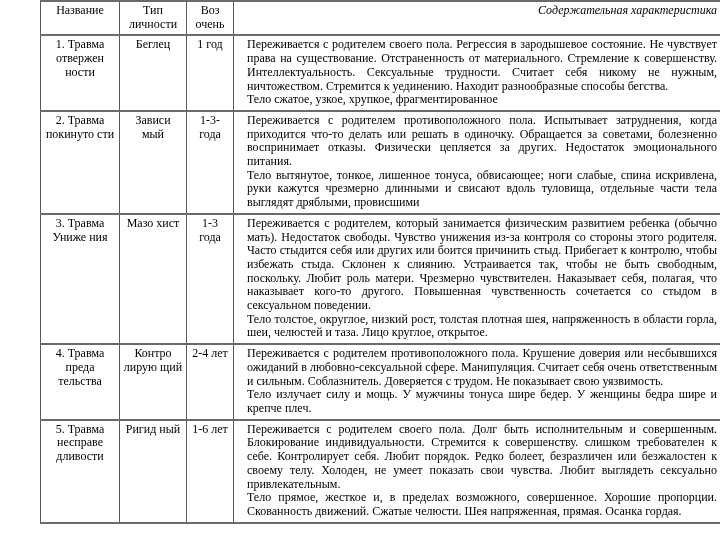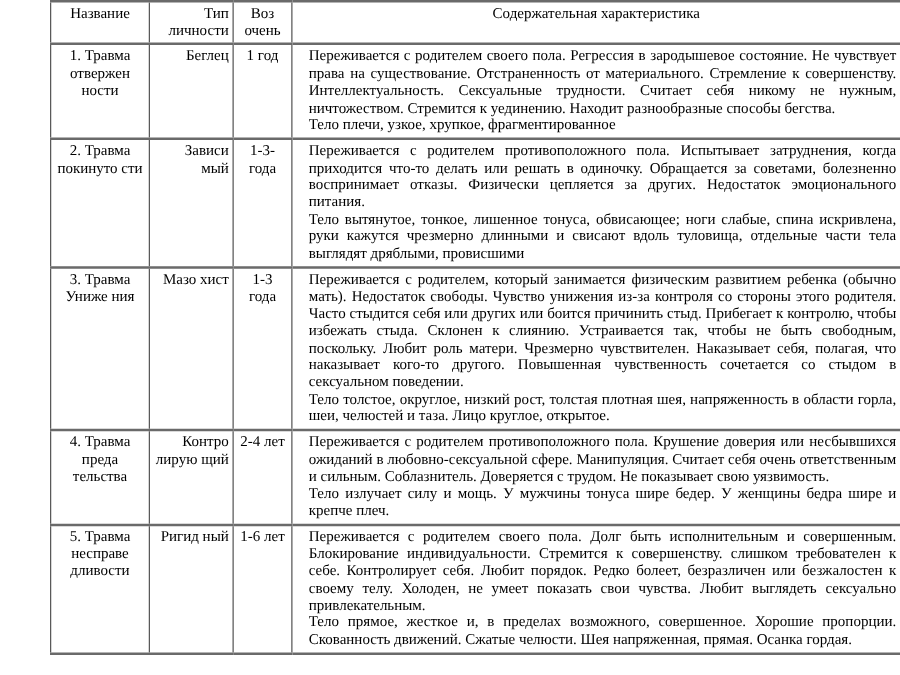--- a/index.html
+++ b/index.html
@@ -37,24 +37,24 @@
     border-top: 2px solid #6a6a6a;
     border-bottom: 2px solid #6a6a6a;
     vertical-align: top;
     font-size: 12px;
     line-height: 13.7px;
     font-weight: normal;
     padding: 2px 3px 3px 3px;
     word-wrap: break-word;
   }
   .c-name  { width: 72px;  text-align: center; }
-  .c-type  { width: 60px;  text-align: right; }
+  .c-type  { width: 60px;  text-align: center; }
   .c-age   { width: 40px;  text-align: center; }
   .c-desc  { width: 480px; text-align: justify; padding-left: 5px; padding-right: 5px; }
-  th.c-desc { text-align: center; }
+  th.c-desc { text-align: right; font-style: italic; }
   .c-desc .desc-par { text-align: justify; margin-left: 10px; }
   .bold-lead { font-weight: normal; }
 </style>
 </head>
 <body>
 
 <div class="page">
 
 
   <table class="trauma">
@@ -67,21 +67,21 @@
       </tr>
     </thead>
     <tbody>
 
       <tr>
         <td class="c-name">1. Травма отвержен ности</td>
         <td class="c-type">Беглец</td>
         <td class="c-age">1 год</td>
         <td class="c-desc">
           <div class="desc-par">Переживается с родителем своего пола. Регрессия в зародышевое состояние. Не чувствует права на существование. Отстраненность от материального. Стремление к совершенству. Интеллектуальность. Сексуальные трудности. Считает себя никому не нужным, ничтожеством. Стремится к уединению. Находит разнообразные способы бегства.</div>
-          <div class="desc-par"><span class="bold-lead">Тело</span> <span>плечи, узкое, хрупкое, фрагментированное</span></div>
+          <div class="desc-par"><span class="bold-lead">Тело</span> <span>сжатое, узкое, хрупкое, фрагментированное</span></div>
         </td>
       </tr>
 
       <tr>
         <td class="c-name">2. Травма покинуто сти</td>
         <td class="c-type">Зависи мый</td>
         <td class="c-age">1-3- года</td>
         <td class="c-desc">
           <div class="desc-par">Переживается с родителем противоположного пола. Испытывает затруднения, когда приходится что-то делать или решать в одиночку. Обращается за советами, болезненно воспринимает отказы. Физически цепляется за других. Недостаток эмоционального питания.</div>
           <div class="desc-par"><span class="bold-lead">Тело</span> <span>вытянутое, тонкое, лишенное тонуса, обвисающее; ноги слабые, спина искривлена, руки кажутся чрезмерно длинными и свисают вдоль туловища, отдельные части тела выглядят дряблыми, провисшими</span></div>

